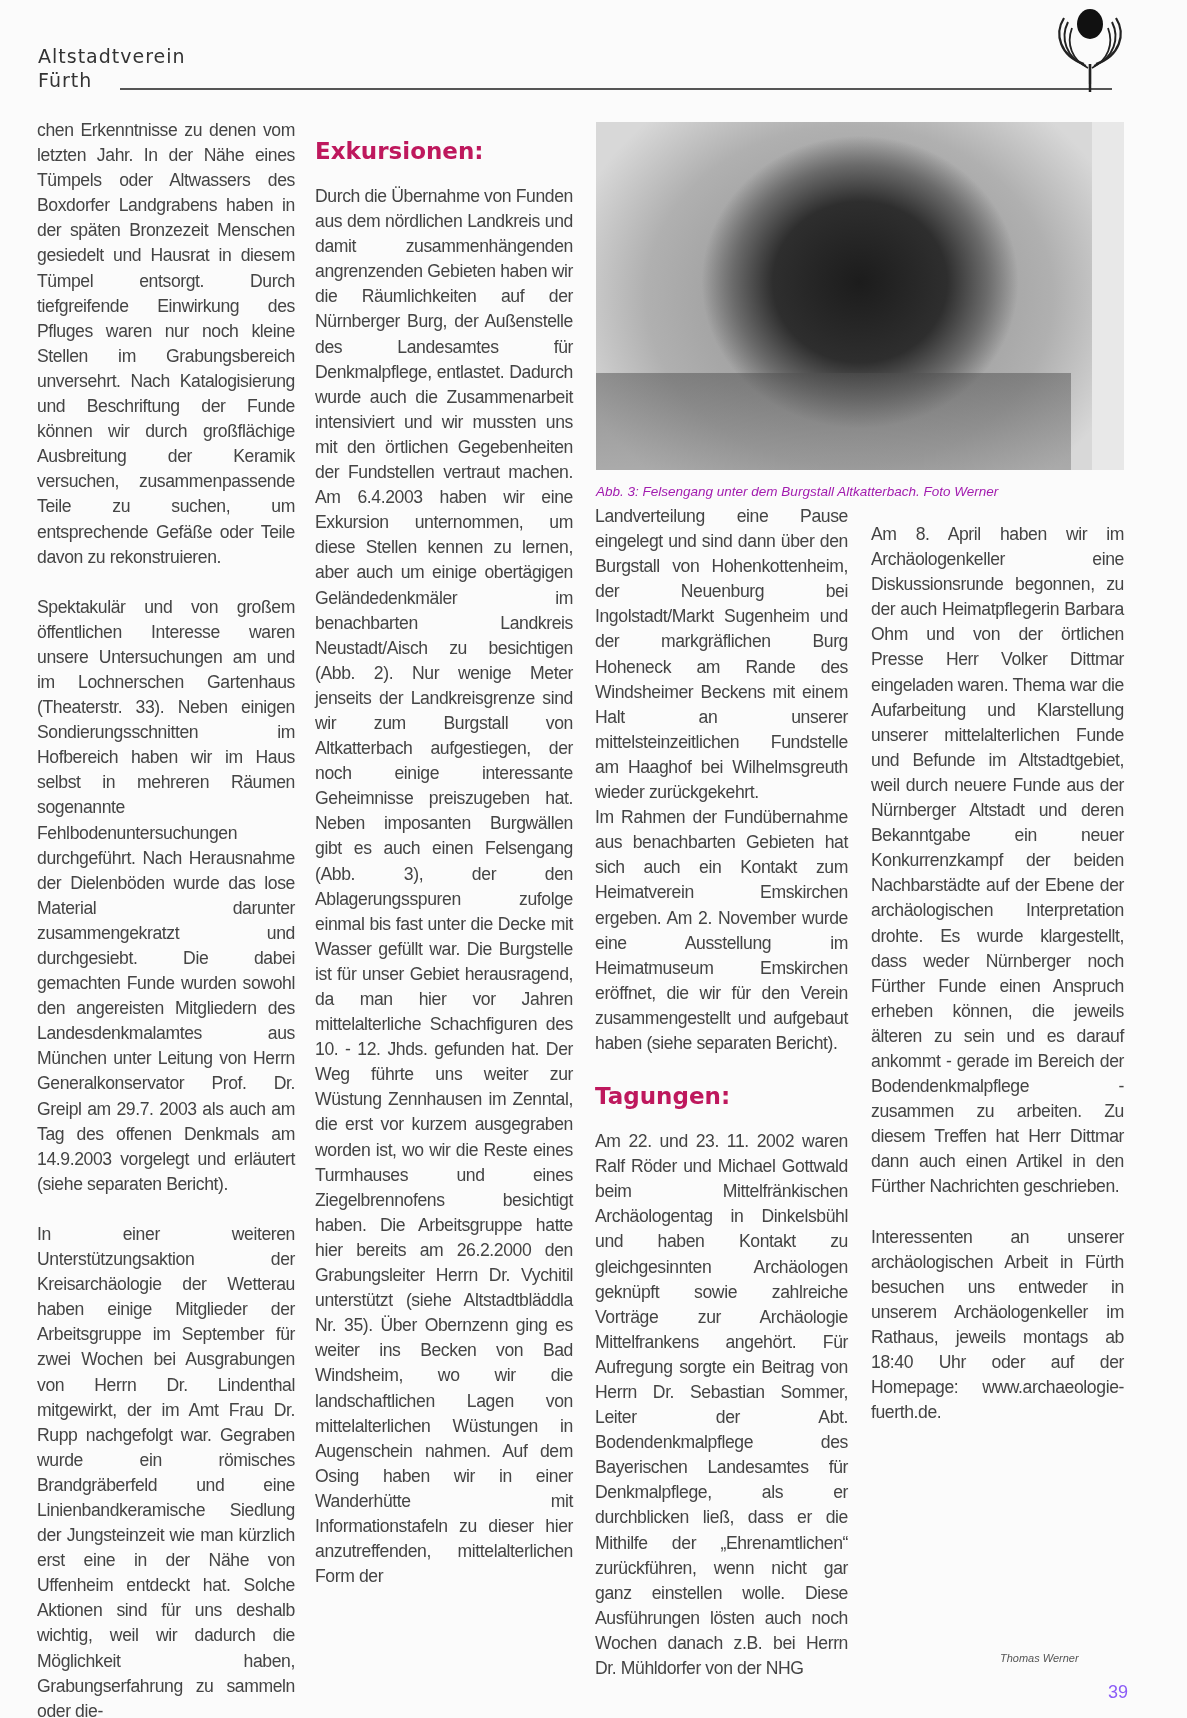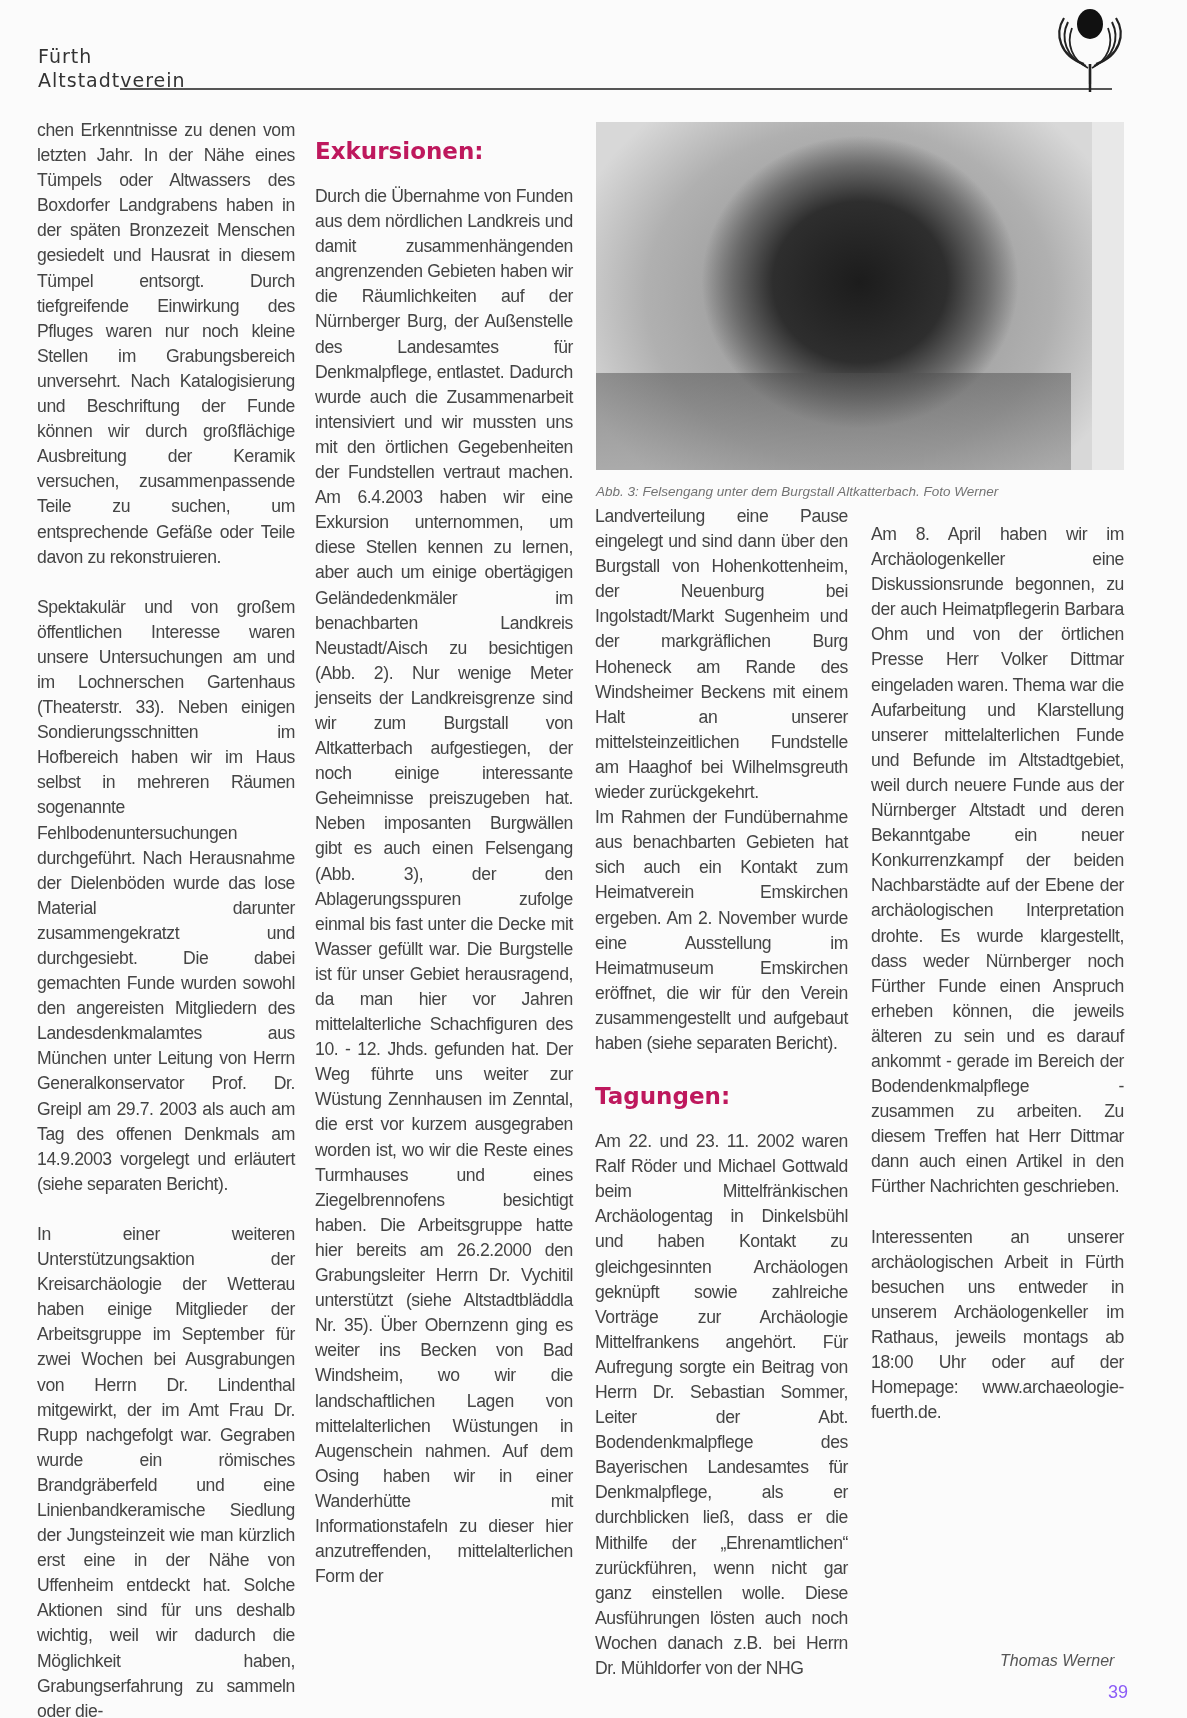--- a/index.html
+++ b/index.html
@@ -28,31 +28,31 @@
   }
   .photo {
     position: absolute; left: 596px; top: 122px; width: 528px; height: 348px;
     background: radial-gradient(ellipse 30% 42% at 50% 46%, #1c1c1c 0%, #2e2e2e 55%, #6a6a6a 80%, transparent 100%),
                 radial-gradient(ellipse 55% 70% at 48% 50%, #8a8a8a 0%, #b0b0b0 70%, #d8d8d8 100%);
   }
   .photo .floor { position: absolute; left: 0; right: 10%; bottom: 0; height: 28%;
     background: linear-gradient(180deg, rgba(80,80,80,0.5), rgba(140,140,140,0.6)); }
   .photo .edge { position: absolute; right: 0; top: 0; bottom: 0; width: 6%; background: #e8e8e8; }
   .caption {
-    position: absolute; left: 596px; top: 484px; font-style: italic; font-size: 13.5px; color: #737373;
+    position: absolute; left: 596px; top: 484px; font-style: italic; font-size: 13.5px; color: #a21caf;
   }
-  .signature { position: absolute; left: 1000px; top: 1652px; font-style: italic; font-size: 16px; color: #555; }
+  .signature { position: absolute; left: 1000px; top: 1652px; font-style: italic; font-size: 11px; color: #555; }
   .pagenum { position: absolute; left: 1108px; top: 1682px; font-size: 18px; color: #8b5cf6; }
 </style>
 </head>
 <body>
 
 <div class="header">
+  <div class="brand">Altstadtverein</div>
   <div class="brand">Fürth</div>
-  <div class="brand">Altstadtverein</div>
   <div class="rule"></div>
 </div>
 
 <svg class="logo" viewBox="0 0 80 88">
   <path d="M40 80 L40 60 M34 60 C10 52 4 30 14 14 M46 60 C70 52 76 30 66 14" stroke="#222" stroke-width="2.2" fill="none"></path>
   <path d="M36 62 C16 54 10 34 18 18 M44 62 C64 54 70 34 62 18" stroke="#222" stroke-width="2" fill="none"></path>
   <path d="M38 64 C22 56 16 40 22 24 M42 64 C58 56 64 40 58 24" stroke="#222" stroke-width="1.8" fill="none"></path>
   <ellipse cx="40" cy="20" rx="13" ry="15" fill="#111"></ellipse>
   <line x1="40" y1="60" x2="40" y2="88" stroke="#222" stroke-width="2.5"></line>
 </svg>
@@ -76,17 +76,17 @@
 
 <div class="col c3">
   <p class="tight">Landverteilung eine Pause eingelegt und sind dann über den Burgstall von Hohenkottenheim, der Neuenburg bei Ingolstadt/Markt Sugenheim und der markgräflichen Burg Hoheneck am Rande des Windsheimer Beckens mit einem Halt an unserer mittelsteinzeitlichen Fundstelle am Haaghof bei Wilhelmsgreuth wieder zurückgekehrt.</p>
   <p>Im Rahmen der Fundübernahme aus benachbarten Gebieten hat sich auch ein Kontakt zum Heimatverein Emskirchen ergeben. Am 2. November wurde eine Ausstellung im Heimatmuseum Emskirchen eröffnet, die wir für den Verein zusammengestellt und aufgebaut haben (siehe separaten Bericht).</p>
   <h2>Tagungen:</h2>
   <p class="tight">Am 22. und 23. 11. 2002 waren Ralf Röder und Michael Gottwald beim Mittelfränkischen Archäologentag in Dinkelsbühl und haben Kontakt zu gleichgesinnten Archäologen geknüpft sowie zahlreiche Vorträge zur Archäologie Mittelfrankens angehört. Für Aufregung sorgte ein Beitrag von Herrn Dr. Sebastian Sommer, Leiter der Abt. Bodendenkmalpflege des Bayerischen Landesamtes für Denkmalpflege, als er durchblicken ließ, dass er die Mithilfe der „Ehrenamtlichen“ zurückführen, wenn nicht gar ganz einstellen wolle. Diese Ausführungen lösten auch noch Wochen danach z.B. bei Herrn Dr. Mühldorfer von der NHG</p>
 </div>
 
 <div class="col c4">
   <p>Am 8. April haben wir im Archäologenkeller eine Diskussionsrunde begonnen, zu der auch Heimatpflegerin Barbara Ohm und von der örtlichen Presse Herr Volker Dittmar eingeladen waren. Thema war die Aufarbeitung und Klarstellung unserer mittelalterlichen Funde und Befunde im Altstadtgebiet, weil durch neuere Funde aus der Nürnberger Altstadt und deren Bekanntgabe ein neuer Konkurrenzkampf der beiden Nachbarstädte auf der Ebene der archäologischen Interpretation drohte. Es wurde klargestellt, dass weder Nürnberger noch Fürther Funde einen Anspruch erheben können, die jeweils älteren zu sein und es darauf ankommt - gerade im Bereich der Bodendenkmalpflege - zusammen zu arbeiten. Zu diesem Treffen hat Herr Dittmar dann auch einen Artikel in den Fürther Nachrichten geschrieben.</p>
-  <p class="tight">Interessenten an unserer archäologischen Arbeit in Fürth besuchen uns entweder in unserem Archäologenkeller im Rathaus, jeweils montags ab 18:00 Uhr oder auf der Homepage: www.archaeologie-fuerth.de.</p>
+  <p class="tight">Interessenten an unserer archäologischen Arbeit in Fürth besuchen uns entweder in unserem Archäologenkeller im Rathaus, jeweils montags ab 18:40 Uhr oder auf der Homepage: www.archaeologie-fuerth.de.</p>
 </div>
 
 <div class="signature">Thomas Werner</div>
 <div class="pagenum">39</div>
 
 </body></html>

